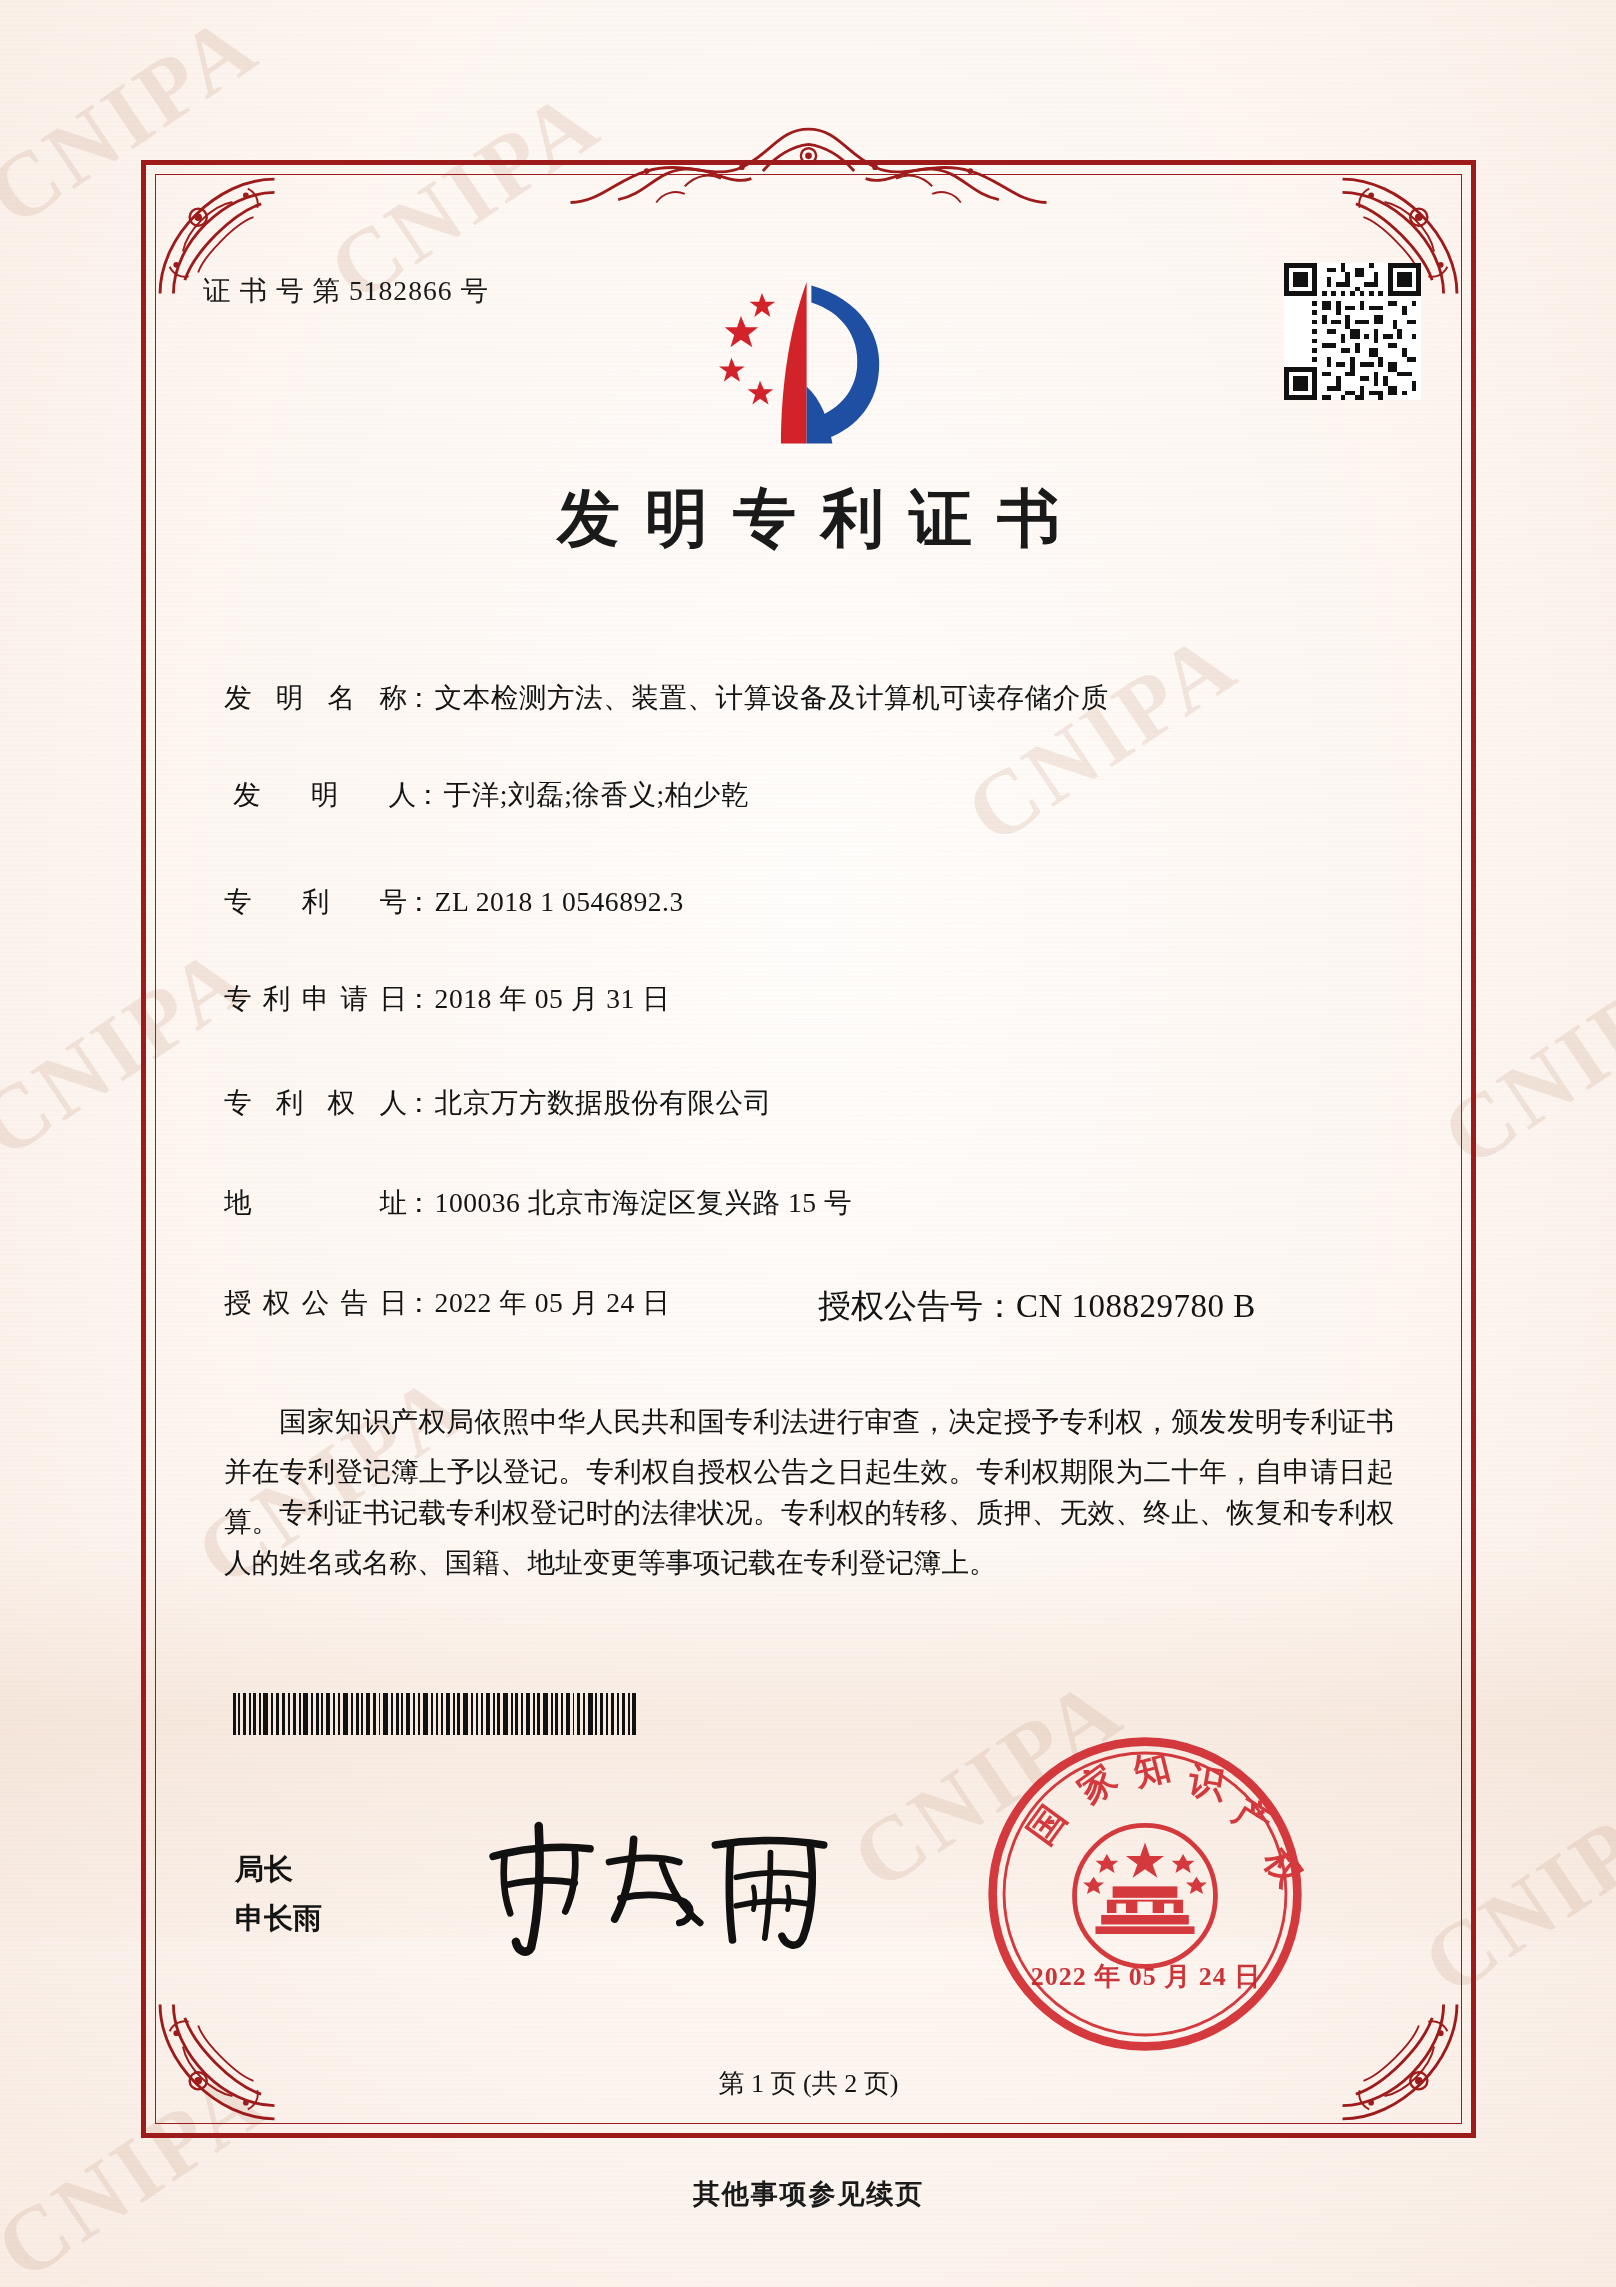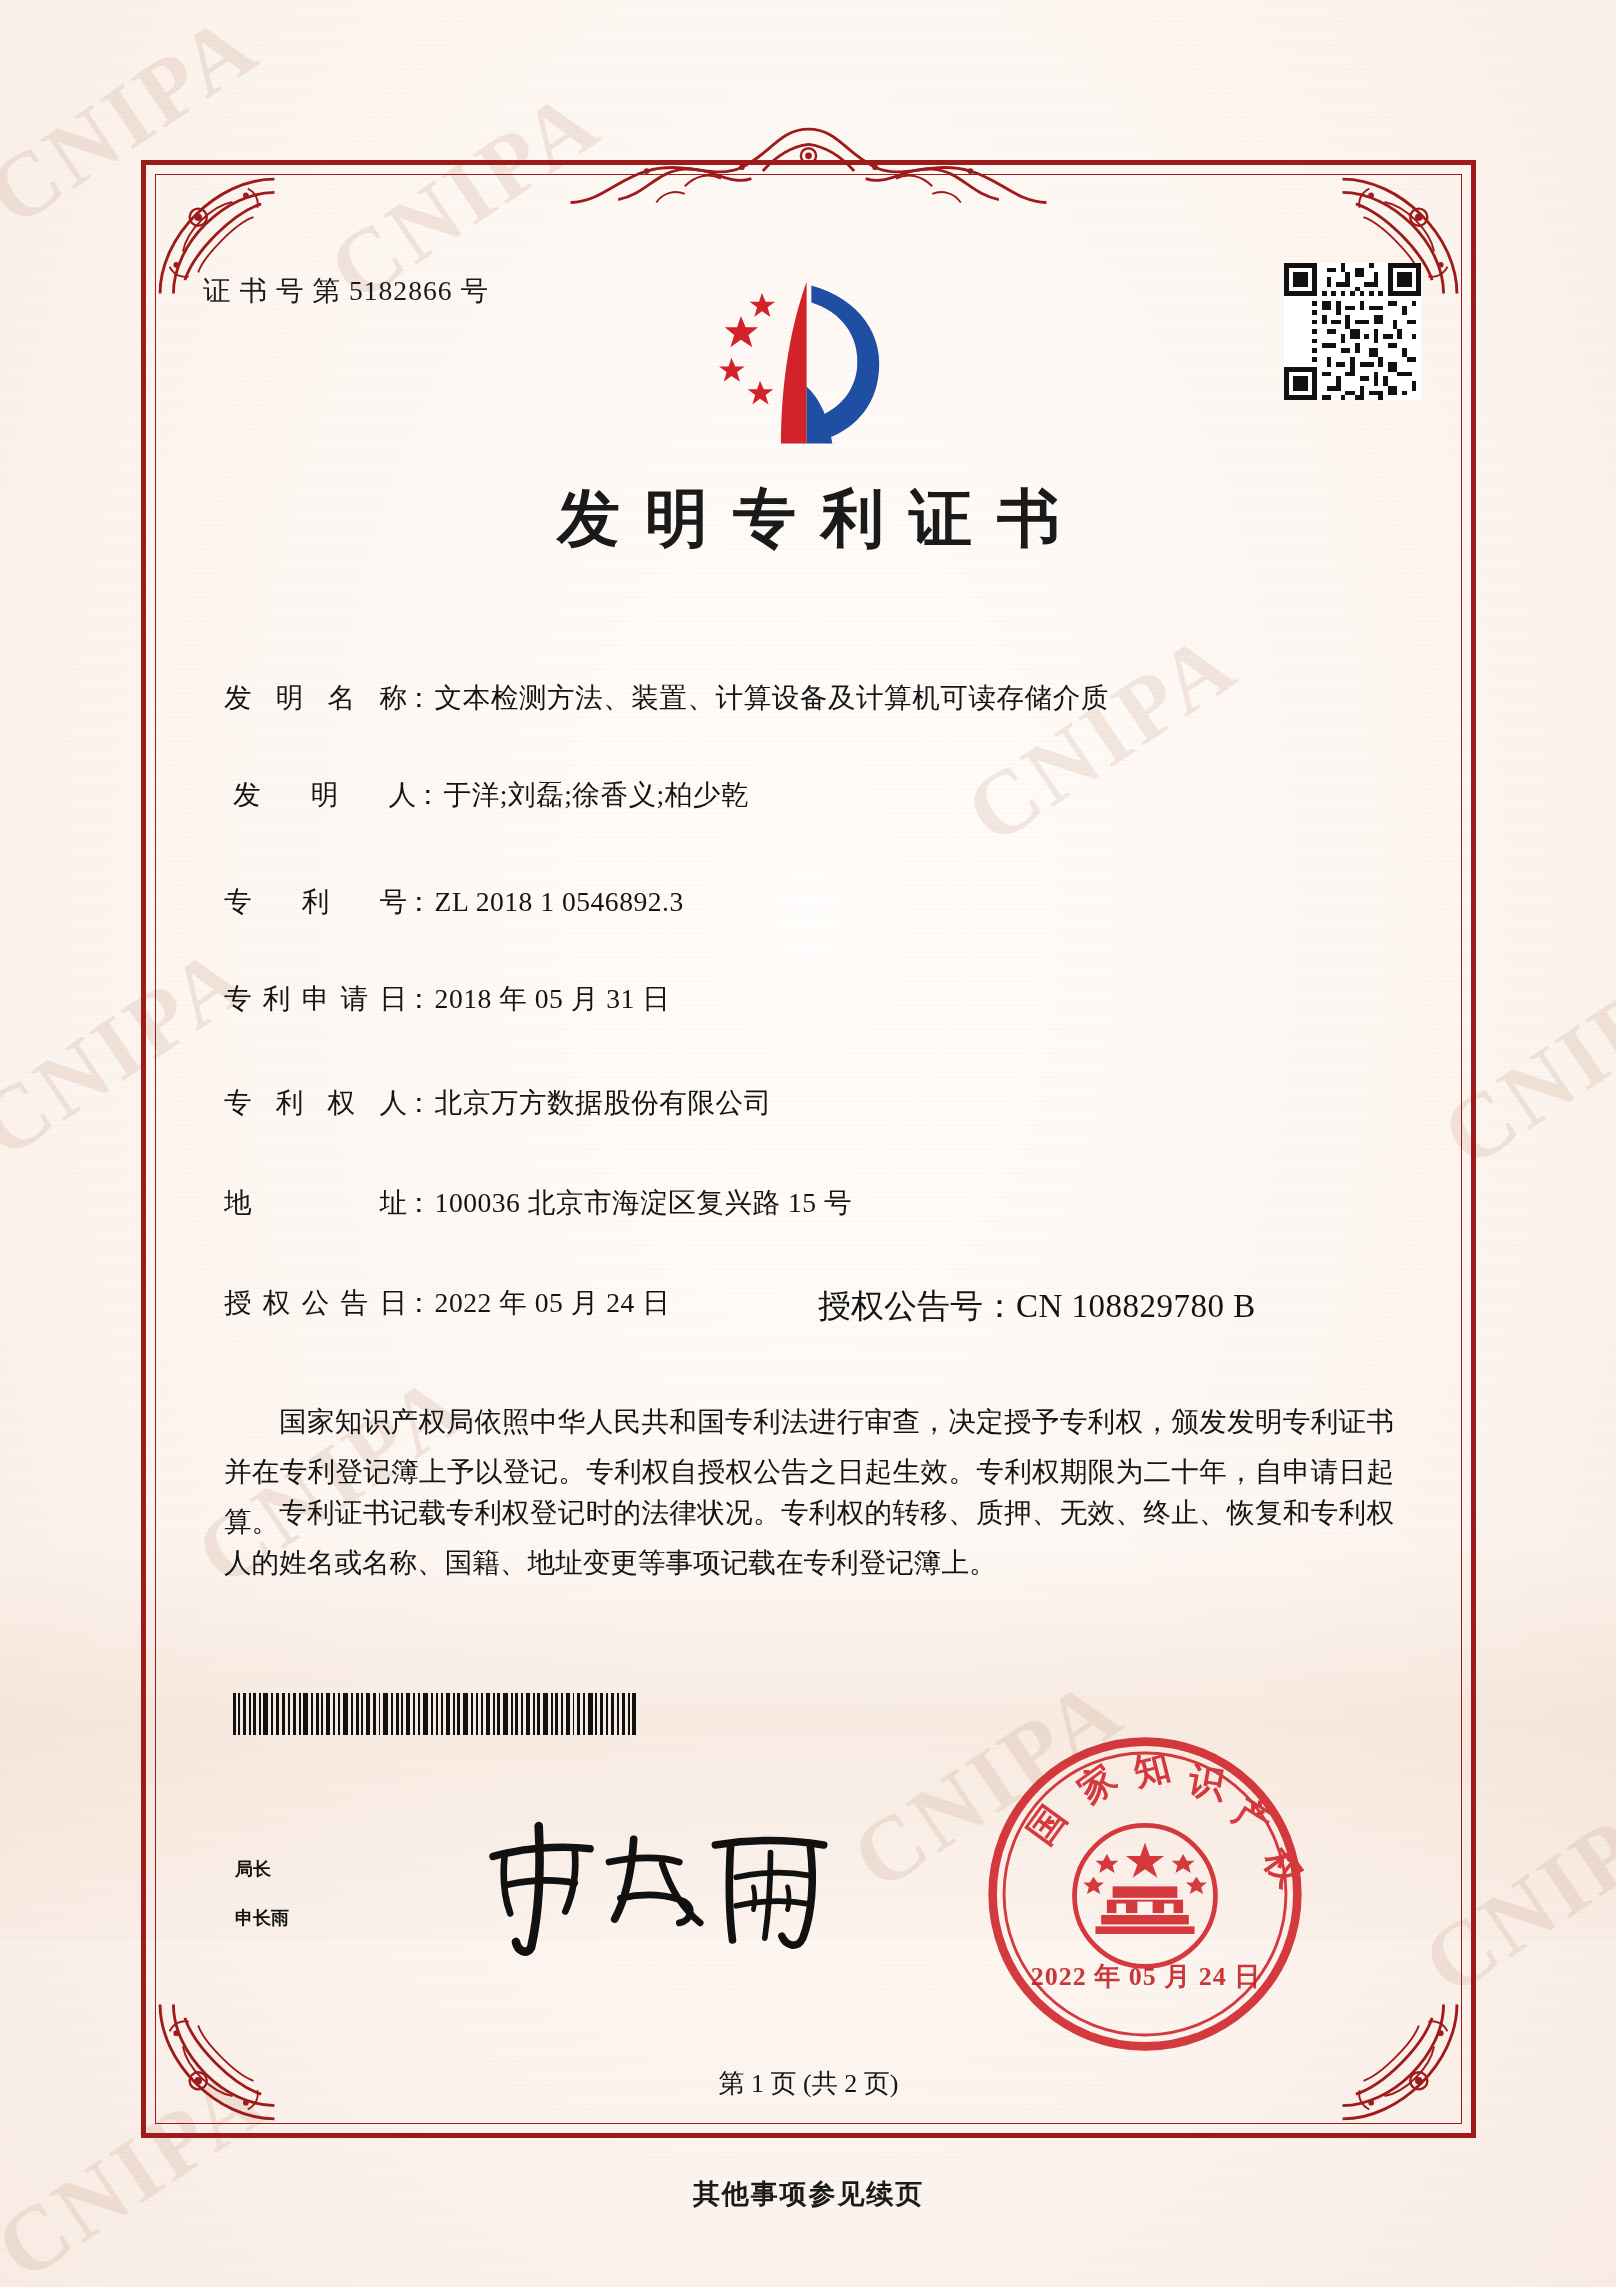--- a/index.html
+++ b/index.html
@@ -171,21 +171,21 @@
   #barcode {
     position: absolute;
     left: 233px; top: 1693px;
     width: 409px; height: 42px;
   }
 
   
   #sig-label {
     position: absolute;
     left: 235px; top: 1845px;
-    font-size: 18px;
+    font-size: 29px;
     line-height: 49px;
     color: #141414;
     font-weight: 600;
   }
   #sig-script {
     position: absolute;
     left: 476px; top: 1807px;
     width: 380px; height: 152px;
   }
 

